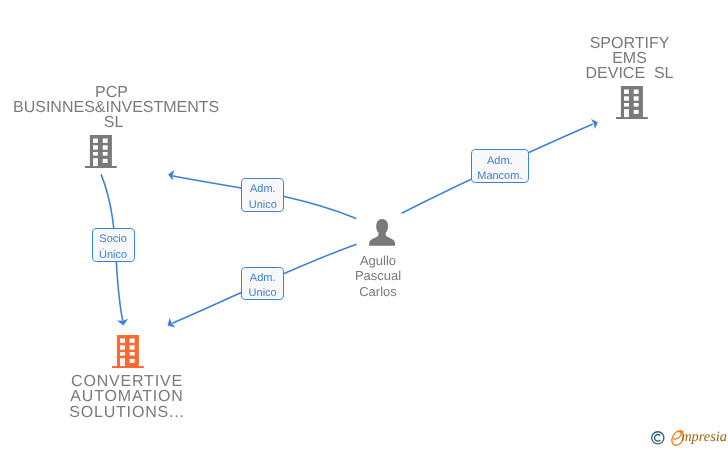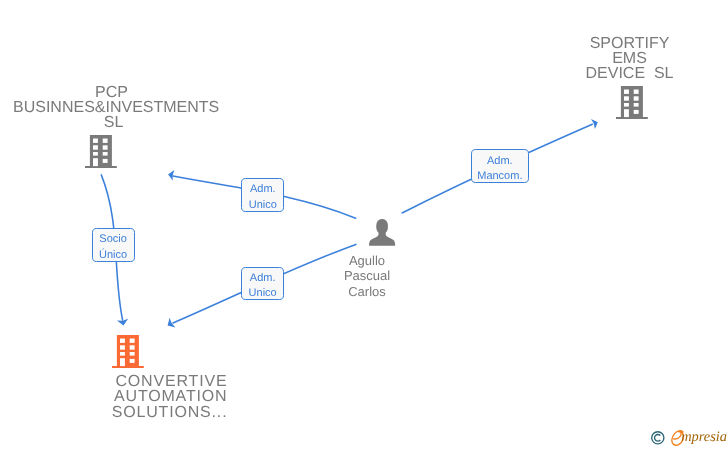--- a/index.html
+++ b/index.html
@@ -8,21 +8,21 @@
        font-family:"Liberation Sans",sans-serif;
        -webkit-font-smoothing:antialiased;text-rendering:geometricPrecision;}
   #stage{position:relative;width:728px;height:450px;background:#fff;}
   svg.layer{position:absolute;left:0;top:0;width:728px;height:450px;}
   .node{position:absolute;}
   .label{position:absolute;transform:translateZ(0);color:#7a7a7a;font-size:13px;line-height:15.5px;
          text-align:center;}
   .label > div{white-space:pre;}
   .relbox > div{transform:translateZ(0);}
   .corp-label{font-size:16px;line-height:15.1px;}
-  .corp-label.spaced{letter-spacing:0.82px;text-align:right;}
+  .corp-label.spaced{letter-spacing:0.82px;}
   .corp-label.spaced > div{margin-right:-0.82px;}
   .shift-right{position:relative;left:2.1px;}
   .relbox{position:absolute;box-sizing:border-box;border:1.9px solid #3a81dc;
           border-radius:4.6px;background:#f8f8f8;color:#3b7fd8;font-size:11px;
           line-height:15.3px;text-align:center;padding-top:3.4px;overflow:visible;}
   .wm{position:absolute;transform:translateZ(0);}
 </style>
 </head>
 <body>
 
@@ -82,21 +82,21 @@
         <rect x="8" y="23.2" width="4.9" height="7.9"></rect>
         <rect x="17.7" y="23.9" width="4.9" height="4.0"></rect>
       </g>
     </svg>
   </div>
 
   <div class="node" style="left:0;top:0;">
     <svg width="28" height="29" viewBox="0 0 28 29" style="position:absolute;left:369.1px;top:219.1px;">
       <path fill="#7a7a7a" d="M13.1 0 C10.3 0 8.3 1.7 7.6 4.3 C7.1 6.3 7.2 8.3 7.5 10.1 C7.8 11.8 8.7 13.1 9.5 13.8 L9.5 15.2 C9.5 16.6 8.5 17.6 6.4 18.4 C4.0 19.3 2.3 20.2 1.2 21.6 C0.3 22.8 0.1 24.4 0 26.7 L26.2 26.7 C26.1 24.4 25.9 22.8 25.0 21.6 C23.9 20.2 22.2 19.3 19.8 18.4 C17.7 17.6 16.7 16.6 16.7 15.2 L16.7 13.8 C17.5 13.1 18.4 11.8 18.7 10.1 C19.0 8.3 19.1 6.3 18.6 4.3 C17.9 1.7 15.9 0 13.1 0 Z"></path>
     </svg>
-    <div class="label" style="left:267px;top:252.5px;width:200px;">
+    <div class="label" style="left:278px;top:252.5px;width:200px;">
       <div>Agullo</div>
       <div>Pascual</div>
       <div>Carlos</div>
     </div>
   </div>
 
   <div class="node" style="left:0;top:0;">
     <svg width="32" height="34" viewBox="0 0 32 34" style="position:absolute;left:112.3px;top:335.1px;">
       <path fill="#fb6a34" d="M4.9 0 H26.9 V31 H31.8 V33.1 H0 V31 H4.9 Z"></path>
       <g fill="#ffffff">

